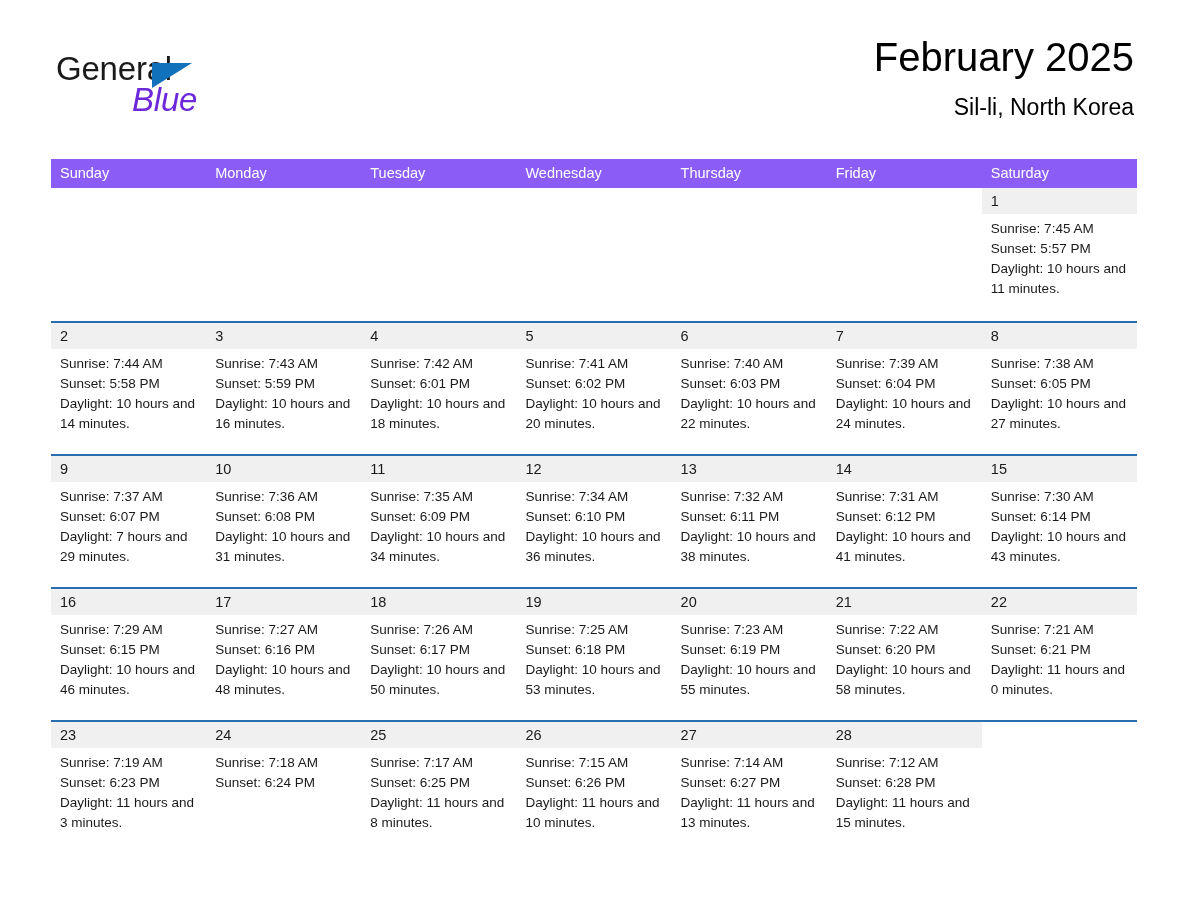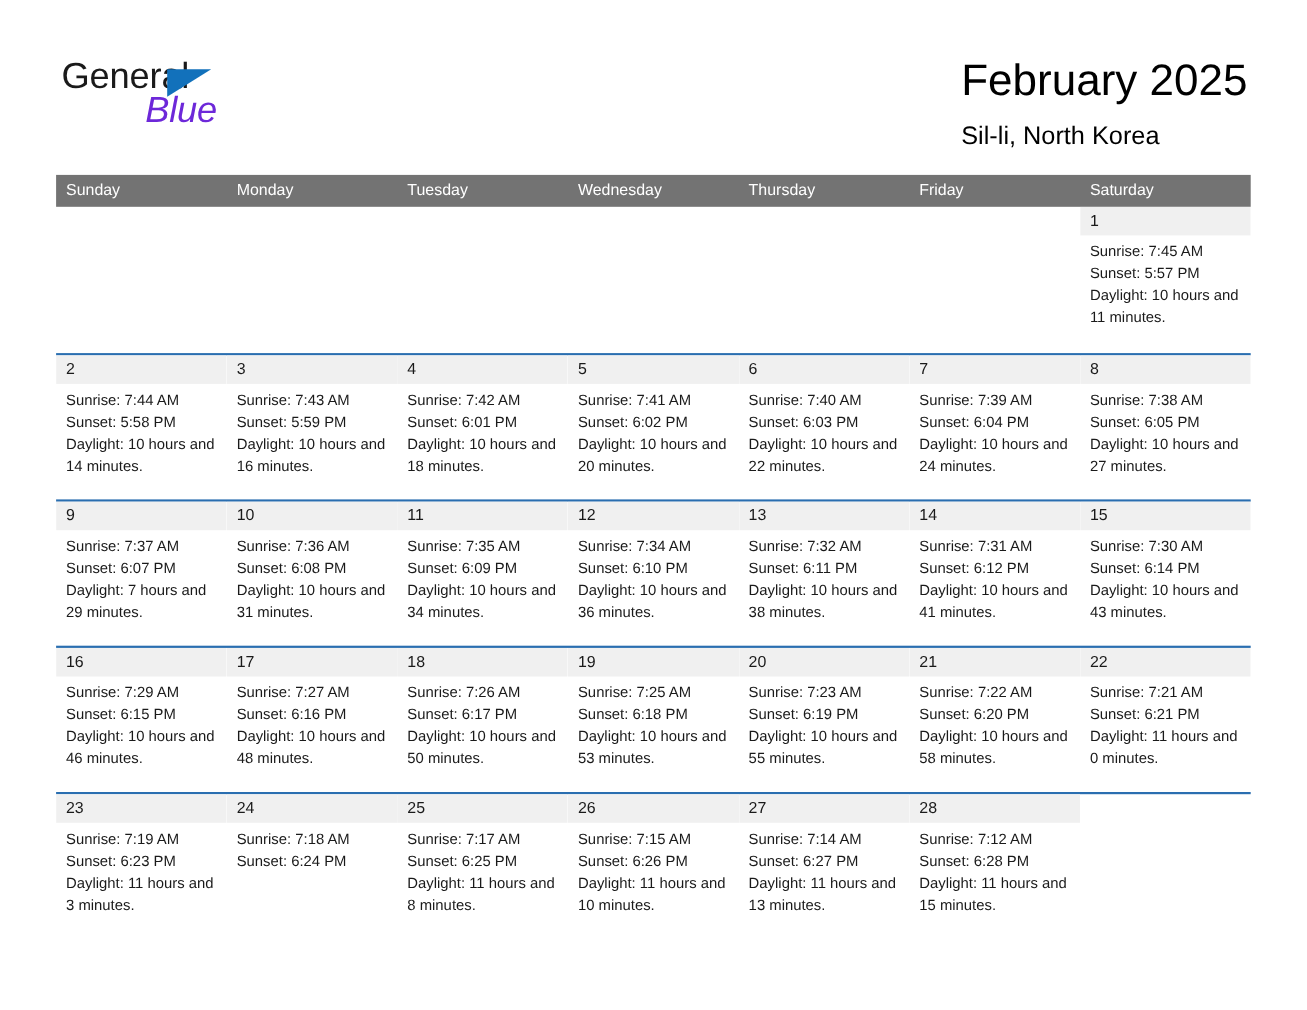--- a/index.html
+++ b/index.html
@@ -63,22 +63,22 @@
     font-size: 33px;
     line-height: 38px;
     color: #6d28d9;
     letter-spacing: -0.2px;
     font-style: italic;
   }
 
   .title-block {
     position: absolute;
     right: 54px;
-    top: 48px;
-    text-align: left;
+    top: 32px;
+    text-align: right;
   }
   .cal-title {
     font-size: 40px;
     line-height: 50px;
     font-weight: normal;
     color: #000;
     margin: 0;
     letter-spacing: 0px;
   }
   .cal-subtitle {
@@ -92,21 +92,21 @@
   
   .calendar {
     position: absolute;
     left: 51px;
     top: 159px;
     width: 1086px;
   }
   .weekdays {
     display: grid;
     grid-template-columns: repeat(7, 1fr);
-    background: #737373;
+    background: #8b5cf6;
     height: 29px;
   }
   .weekday {
     color: #ffffff;
     font-size: 14.5px;
     line-height: 29px;
     padding-left: 9px;
     white-space: nowrap;
     overflow: hidden;
   }

